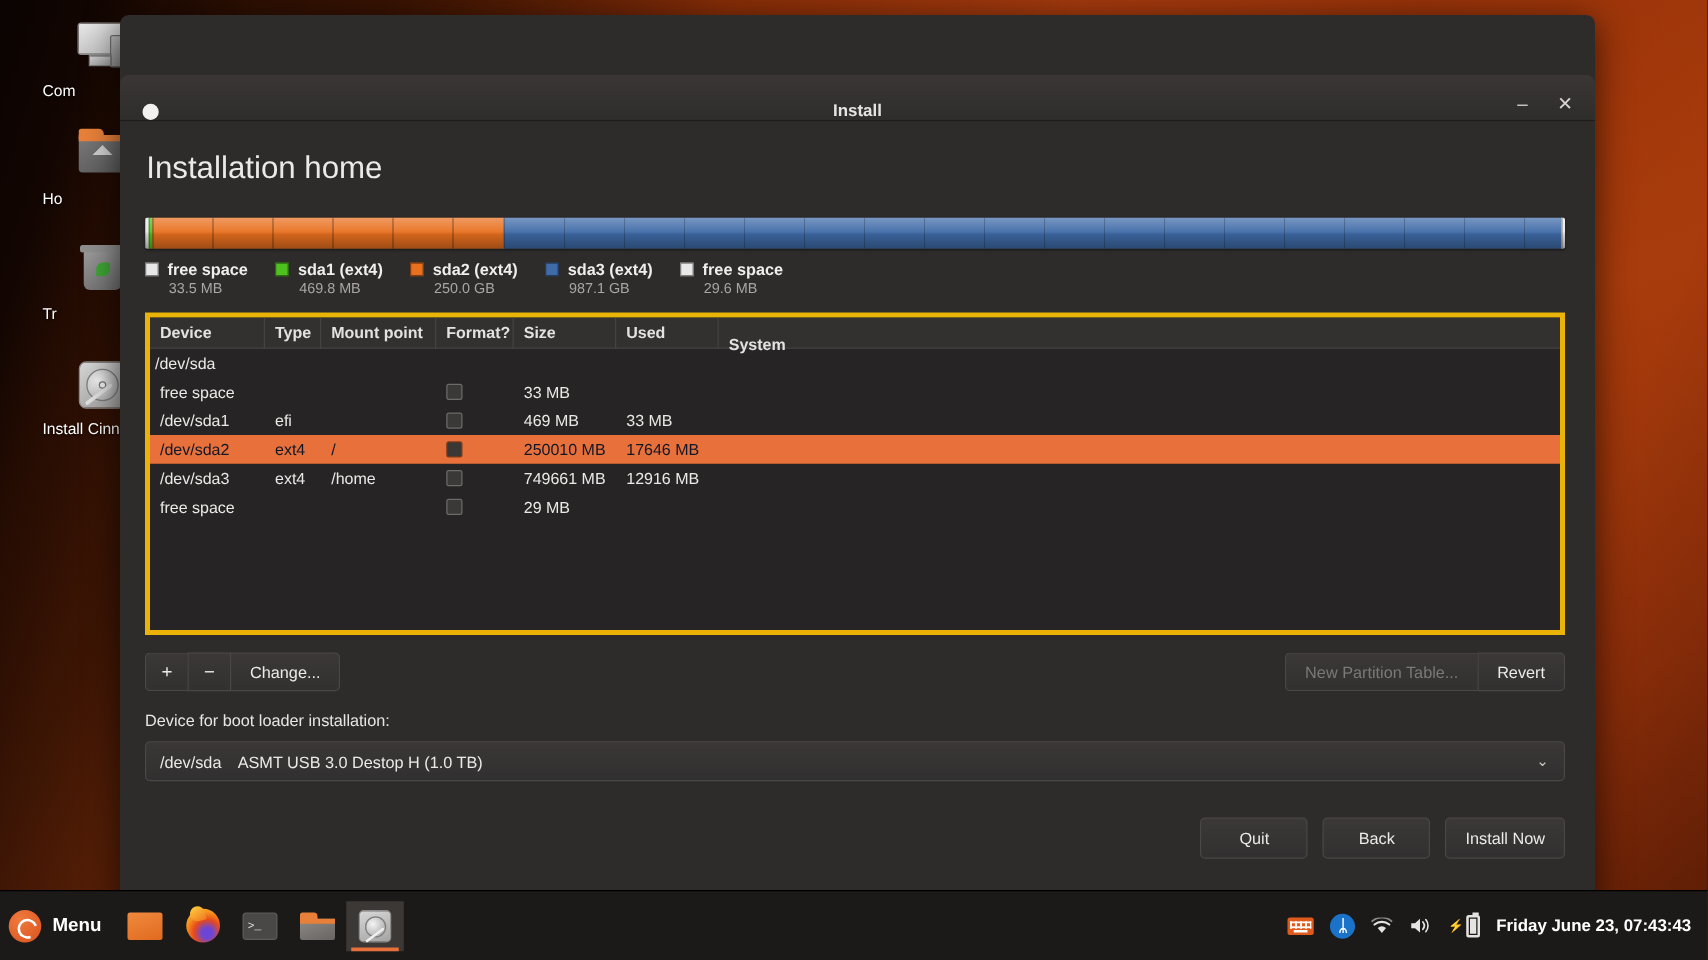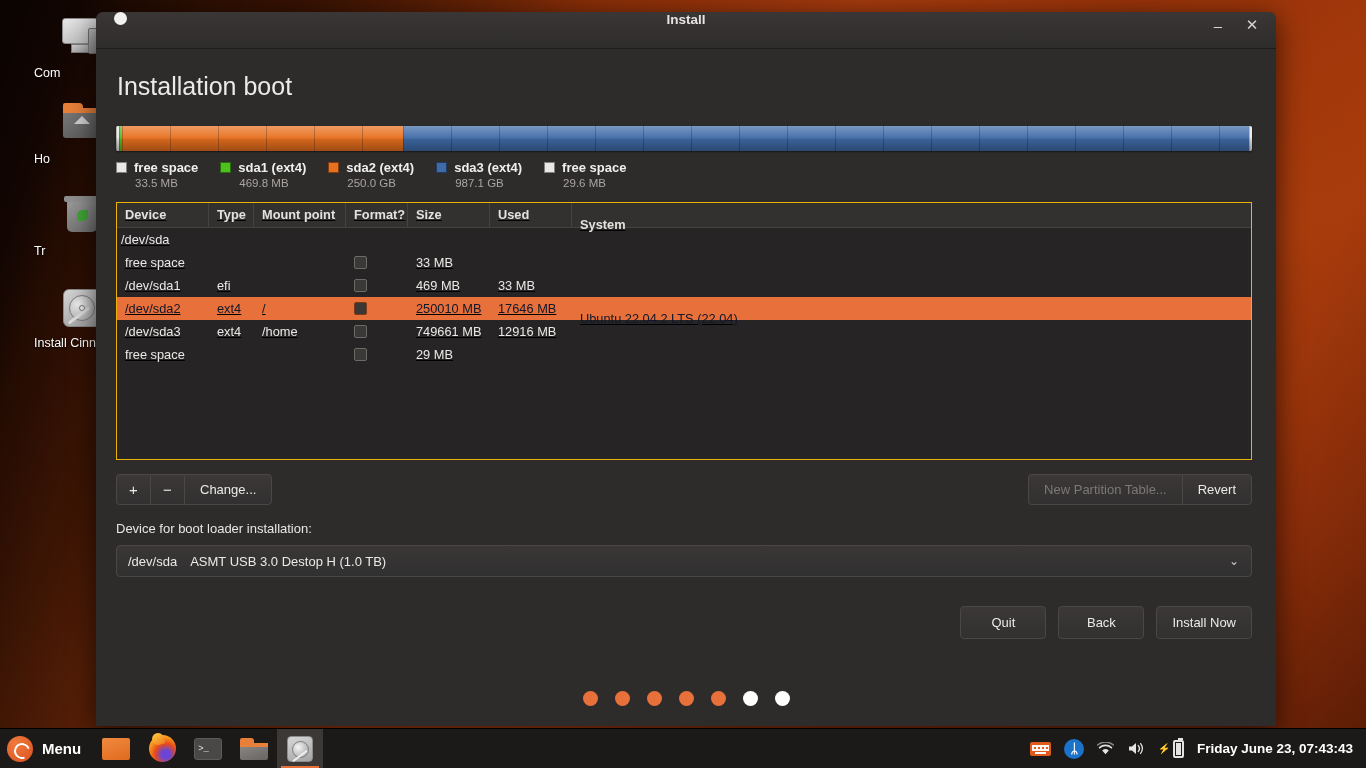--- a/index.html
+++ b/index.html
@@ -167,23 +167,24 @@
     z-index: 3;
     overflow: hidden;
     display: flex;
     flex-direction: column;
   }
   #titlebar {
     height: 37px;
     background: linear-gradient(180deg,#393635,#2f2d2c);
     border-bottom: 1px solid #1f1d1c;
     border-radius: 7px 7px 0 0;
-    display: flex; align-items: flex-start;
+    display: flex; align-items: flex-end;
     position: relative;
     flex: none;
+    margin-top: 48px;
   }
   #titlebar .title {
     position: absolute; left: 0; right: 0;
     text-align: center;
     font-size: 13.5px; font-weight: bold;
     color: #e6e4e2;
   }
   .tb-dot {
     margin-left: 18px;
     width: 13px; height: 13px;
@@ -263,24 +264,23 @@
     font-size: 11.5px; color: #a9a5a2;
     margin-left: 19px; margin-top: 2px;
   }
 
   
   #part-table {
     margin-top: 13px;
     width: 1136px;
     height: 258px;
     background: #262424;
-    border: 1px solid #eab308;
+    border: 4px solid #eab308;
     display: flex; flex-direction: column;
     overflow: hidden;
-    text-decoration: underline;
   }
   #table-head {
     display: flex;
     height: 25px;
     background: #333130;
     border-bottom: 1px solid #444140;
     align-items: center;
     color: #e4e2e0;
     font-size: 12.8px;
     font-weight: bold;
@@ -380,21 +380,21 @@
     gap: 17px;
   }
   .dot { width: 15px; height: 15px; border-radius: 50%; }
   .dot.filled { background: #e8703a; }
   .dot.empty  { background: #ffffff; }
 
   
   #taskbar {
     position: absolute;
     left: 0; bottom: 0;
-    width: 1366px; height: 40px;
+    width: 1366px; height: 56px;
     background: #1c1a19;
     display: flex; align-items: center;
     z-index: 10;
     border-top: 1px solid #000;
   }
   #menu-button {
     display: flex; align-items: center;
     height: 40px; padding: 0 12px 0 7px;
     cursor: pointer; gap: 9px;
   }
@@ -580,21 +580,21 @@
   <div id="titlebar">
     <div class="tb-dot"></div>
     <div class="title">Install</div>
     <div class="tb-right">
       <div class="tb-btn">–</div>
       <div class="tb-btn">✕</div>
     </div>
   </div>
 
   <div id="win-body">
-    <h1 id="page-title">Installation boot</h1>
+    <h1 id="page-title">Installation home</h1>
 
     <div id="part-bar-wrap">
       <div id="part-bar">
           <div class="part-seg" style="background: rgb(232, 232, 232); width: 0.25%;">
             <div class="ticks"></div>
           </div>
           <div class="part-seg" style="background: rgb(78, 193, 30); width: 0.25%;">
             <div class="ticks"></div>
           </div>
           <div class="part-seg" style="background: rgb(232, 112, 31); width: 24.95%;">
@@ -690,21 +690,20 @@
           </div>
           <div class="trow selected">
             <div class="td c-device">/dev/sda2</div>
             <div class="td c-type">ext4</div>
             <div class="td c-mount">/</div>
             <div class="td c-format cb-cell">
               <span class="cb"></span>
             </div>
             <div class="td c-size">250010 MB</div>
             <div class="td c-used">17646 MB</div>
-            <div class="td c-system">Ubuntu 22.04.2 LTS (22.04)</div>
           </div>
           <div class="trow">
             <div class="td c-device">/dev/sda3</div>
             <div class="td c-type">ext4</div>
             <div class="td c-mount">/home</div>
             <div class="td c-format cb-cell">
               <span class="cb"></span>
             </div>
             <div class="td c-size">749661 MB</div>
             <div class="td c-used">12916 MB</div>

